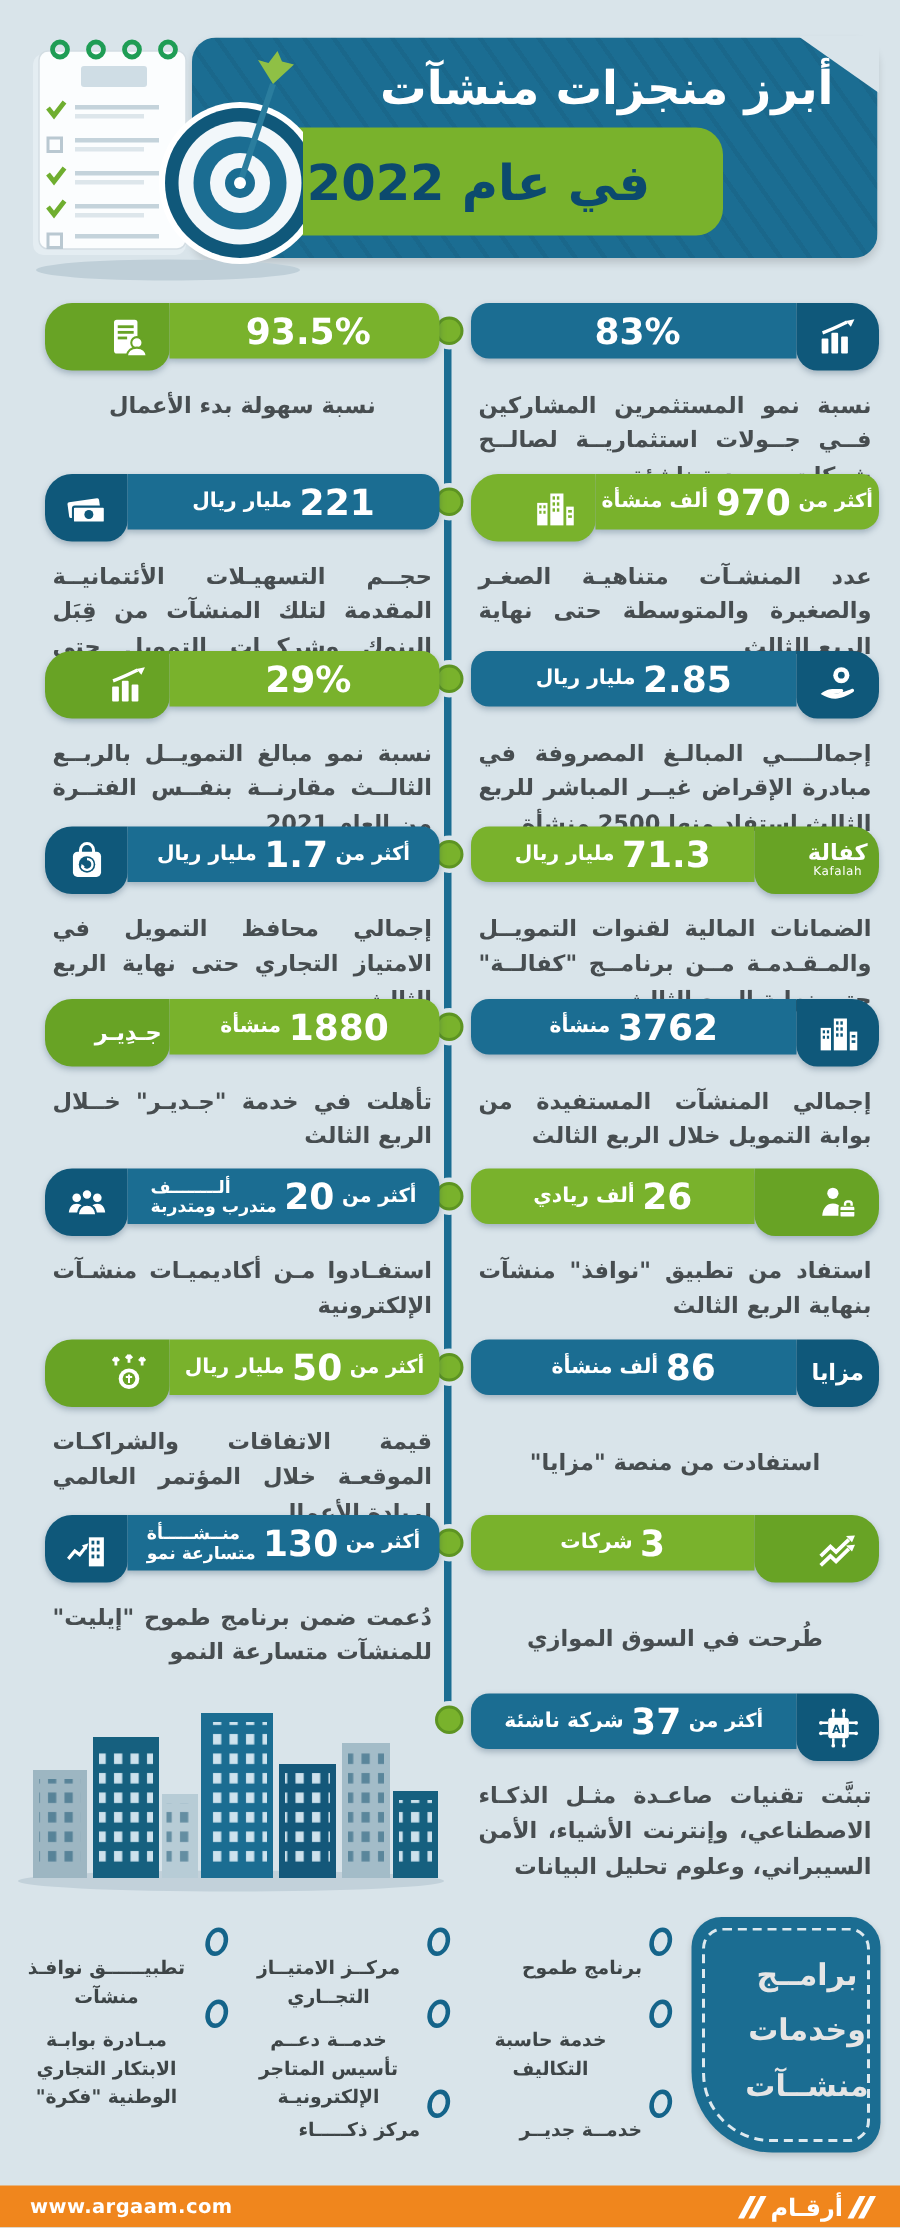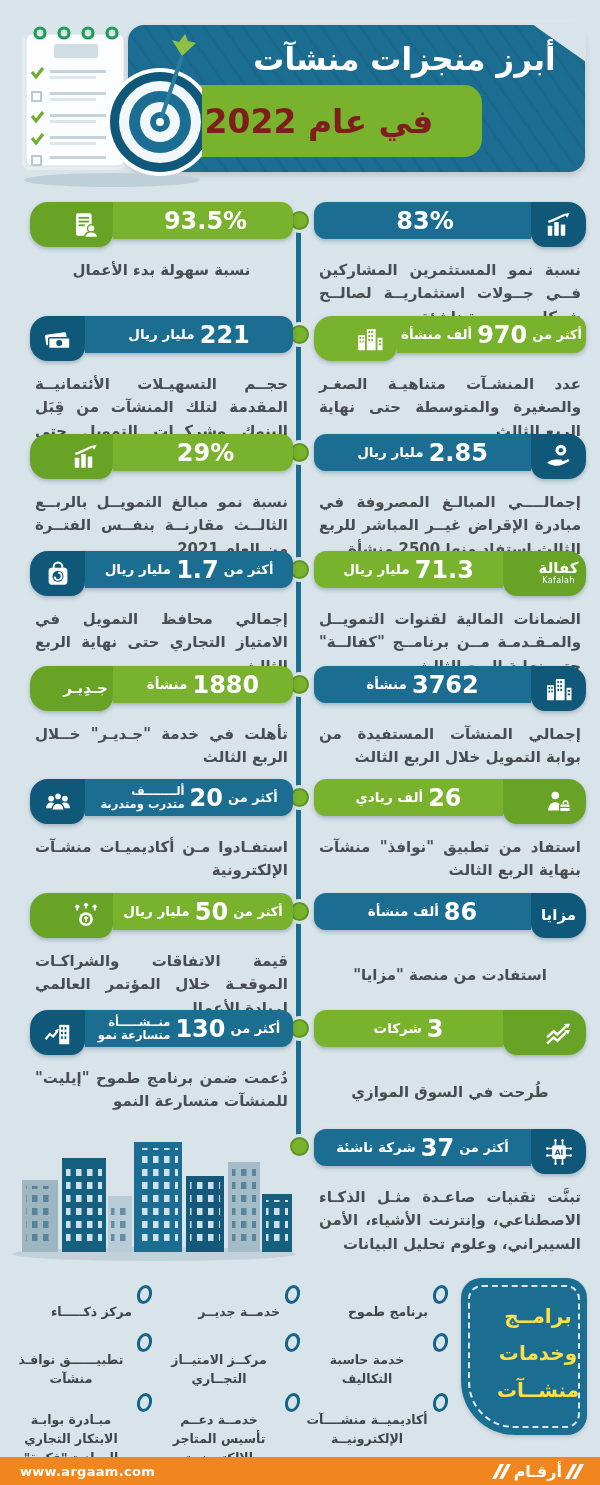--- a/index.html
+++ b/index.html
@@ -8,21 +8,21 @@
 
   
   .banner{position:absolute;top:25px;right:15px;left:128px;height:147px;
     background:repeating-linear-gradient(55deg,rgba(0,0,0,.05) 0 3px,transparent 3px 16px),#1b6d92;
     border-radius:16px;box-shadow:0 3px 6px rgba(0,0,0,.15);z-index:1;}
   .banner::after{content:"";position:absolute;top:-1px;right:-1px;width:0;height:0;
     border-top:38px solid #d9e4ea;border-left:54px solid transparent;}
   .banner-title{margin:16px 14px 0 110px;text-align:center;color:#fff;font-size:31px;font-weight:bold;}
   .year-box{position:absolute;left:28px;right:103px;top:60px;height:72px;background:#79b22c;
     border-radius:18px;display:flex;align-items:center;justify-content:center;
-    color:#7f1d1d;font-size:33px;font-weight:bold;}
+    color:#0c4a6e;font-size:33px;font-weight:bold;}
   .illus{position:absolute;top:20px;left:12px;width:190px;height:170px;z-index:5;}
 
   
   .tl-line{position:absolute;left:296px;top:218px;width:5px;height:934px;background:#1b6d92;border-radius:3px;}
   .dot{position:absolute;left:290px;width:15px;height:15px;border-radius:50%;background:#79b22c;
     border:2px solid #5d9422;box-shadow:0 0 0 3px #d9e4ea;}
 
   
   .item{position:absolute;}
   .item.col-l{right:307px;width:263px;}
@@ -35,21 +35,21 @@
   .boxleft .bbar{order:1;border-radius:0 12px 12px 0;}
   .boxright .bbar{order:0;border-radius:12px 0 0 12px;}
   .boxright .bbox{order:1;border-radius:0 18px 18px 14px;}
   .green .bbar{background:#79b22c;}
   .green .bbox{background:#68a325;padding-left:28px;--bc:#68a325;}
   .teal .bbar{background:#1b6d92;}
   .teal .bbox{background:#0f587a;--bc:#0f587a;}
   .plainbox .bbox{background:#79b22c;--bc:#79b22c;}
   .prefix{font-size:13px;font-weight:bold;}
   .num{font-size:24px;font-weight:bold;line-height:1;}
-  .stack{display:flex;flex-direction:column;align-items:flex-start;line-height:1.1;}
+  .stack{display:flex;flex-direction:column;align-items:flex-end;line-height:1.1;}
   .suffix{font-size:13.5px;font-weight:bold;}
   .suffix2{font-size:13.5px;font-weight:bold;}
   .twoline .suffix,.twoline .suffix2{font-size:11.5px;}
   .prefix:empty,.suffix:empty,.suffix2:empty{display:none;}
   .bsvg{display:flex;}
   .bbox .cut{fill:var(--bc);}
   .bbox .ring{stroke:var(--bc);stroke-width:1.1;}
   .bbox .cutf{fill:var(--bc);font-weight:bold;}
   .ltxt{font-size:15px;font-weight:bold;color:#fff;line-height:1;}
   .lsub{font-size:8px;color:#fff;letter-spacing:.4px;line-height:1.2;}
@@ -60,21 +60,21 @@
   .desc.mt-lg{margin-top:26px;}
 
   
   .skyline{position:absolute;left:8px;top:1128px;width:292px;height:134px;}
 
   
   .panel{position:absolute;right:13px;top:1278px;width:126px;height:157px;background:#1b6d92;
     border-radius:20px 20px 20px 54px;box-shadow:0 2px 4px rgba(0,0,0,.15);}
   .panel::before{content:"";position:absolute;inset:7px;border:2px dashed rgba(255,255,255,.85);
     border-radius:14px 14px 14px 46px;}
-  .panel-title{position:relative;padding-top:20px;text-align:center;color:#fde047;
+  .panel-title{position:relative;padding-top:20px;text-align:center;color:#e5e5e5;
     font-size:20px;font-weight:bold;line-height:1.85;padding-left:28px;}
   .panel-title span{display:block;}
   .pgrid{position:absolute;right:152px;left:10px;top:1282px;display:grid;
     grid-template-columns:repeat(3,1fr);grid-template-rows:48px 60px auto;
     grid-auto-flow:column;column-gap:6px;direction:rtl;}
   .pitem{display:flex;gap:5px;align-items:flex-start;}
   .pb{flex:none;width:9px;height:13px;border:3px solid #15648a;border-radius:50%;
     transform:skewX(-8deg);margin-top:3px;}
   .ptxt{font-size:12.5px;font-weight:bold;color:#3e4547;line-height:1.5;text-align:center;margin-top:21px;}
 
@@ -596,24 +596,20 @@
     <div class="pitem">
         <span class="pb"></span>
         <span class="ptxt">برنامج طموح</span>
       </div>
     <div class="pitem">
         <span class="pb"></span>
         <span class="ptxt">خدمة حاسبة التكاليف</span>
       </div>
     <div class="pitem">
         <span class="pb"></span>
-        <span class="ptxt">أكاديميــة منشــــآت الإلكترونيــة</span>
-      </div>
-    <div class="pitem">
-        <span class="pb"></span>
         <span class="ptxt">خدمــة جديــر</span>
       </div>
     <div class="pitem">
         <span class="pb"></span>
         <span class="ptxt">مركــز الامتيــاز التجــاري</span>
       </div>
     <div class="pitem">
         <span class="pb"></span>
         <span class="ptxt">خدمــة دعــم تأسيس المتاجر الإلكترونيـة</span>
       </div>

